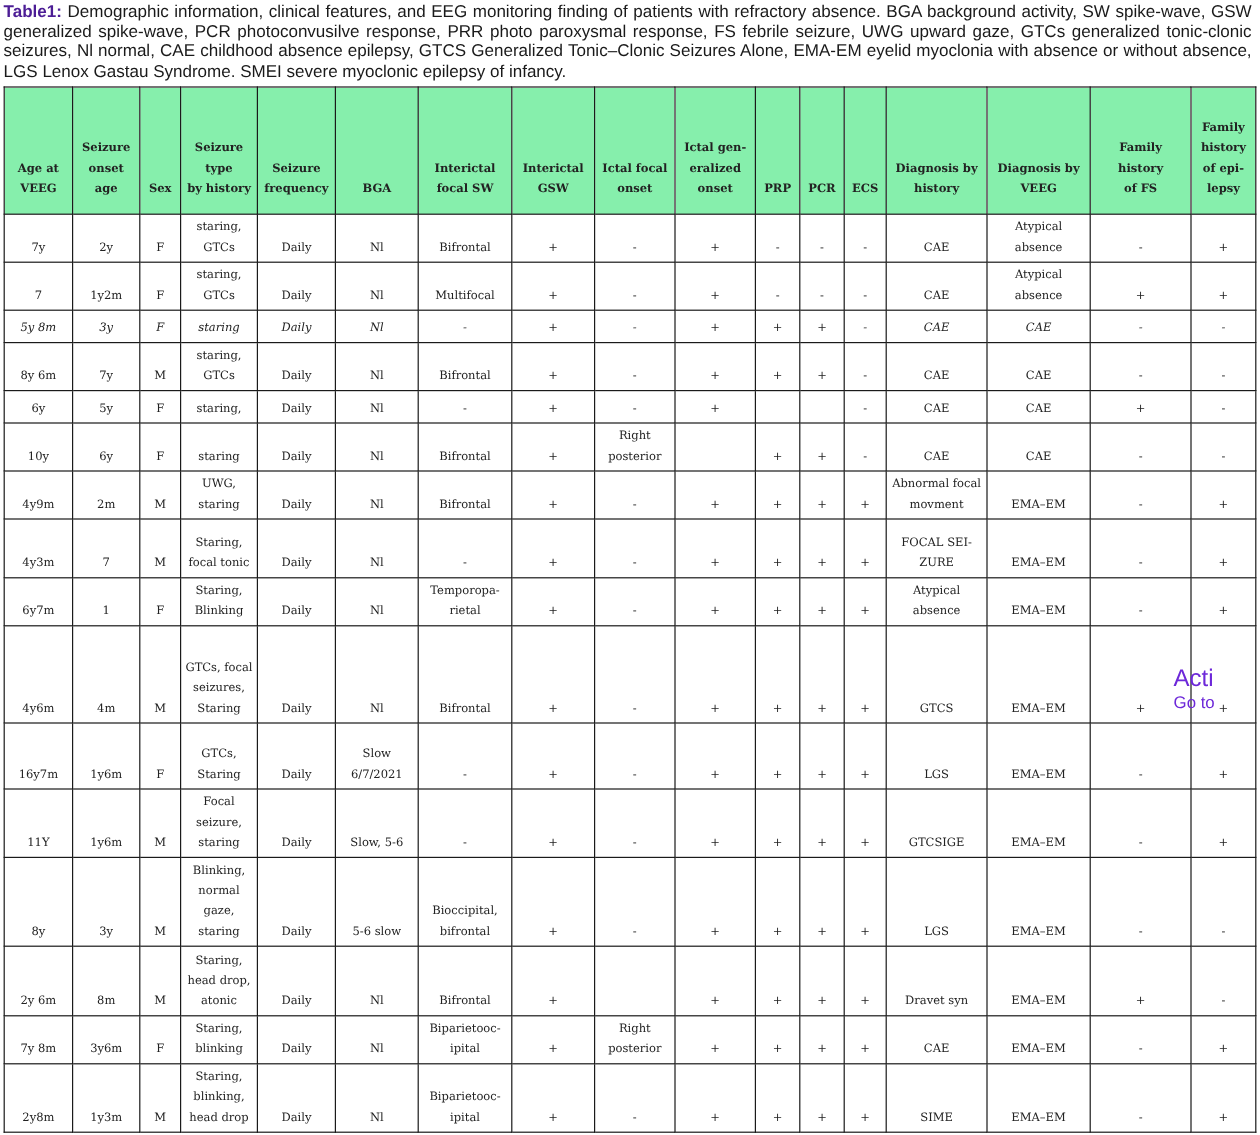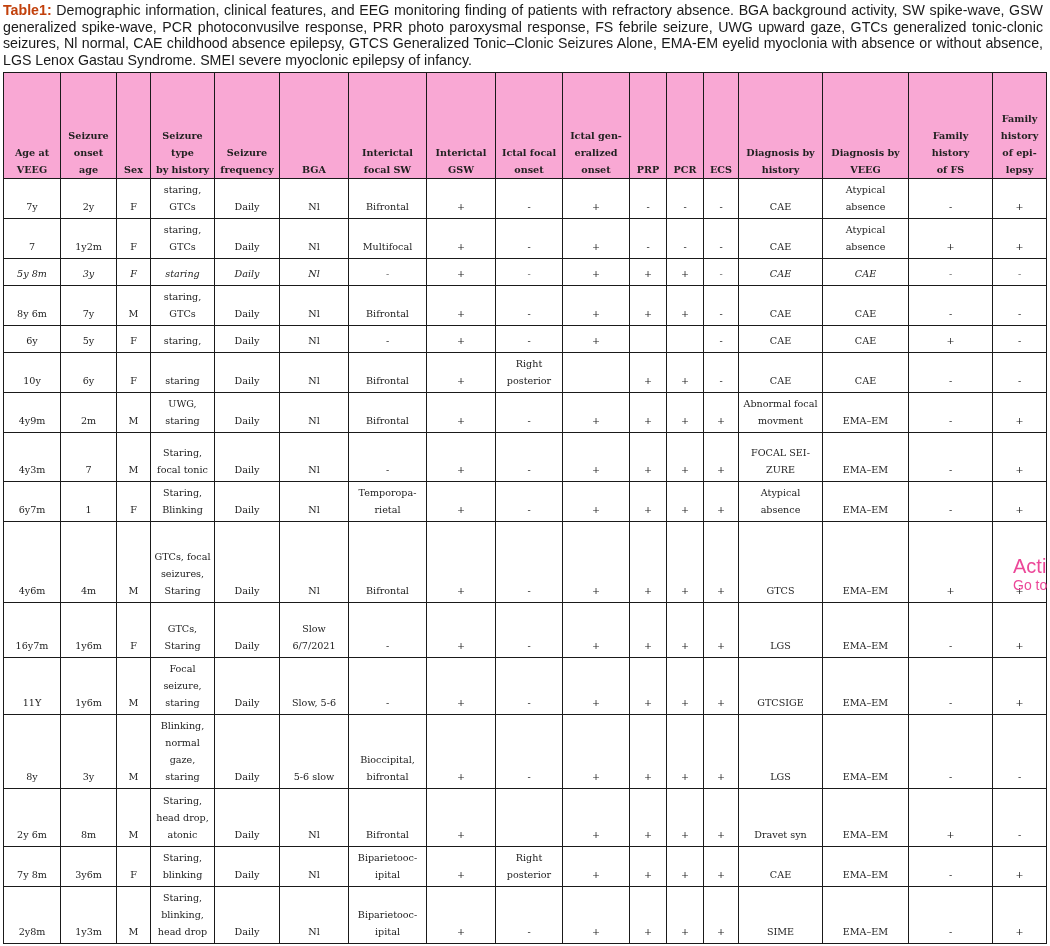--- a/index.html
+++ b/index.html
@@ -2,34 +2,34 @@
 <html><head>
 <meta charset="utf-8">
 <style>
   html, body { margin: 0; padding: 0; background: #ffffff; }
   body { width: 1050px; height: 946px; position: relative; overflow: hidden; }
   .caption {
     position: absolute; left: 3px; top: 2px; width: 1040px;
     font-family: "Liberation Sans", sans-serif; font-size: 14.2px; line-height: 16.5px;
     color: #1a1a1a; text-align: justify;
   }
-  .caption .lbl { color: #c2410c; font-weight: bold; }
+  .caption .lbl { color: #4c1d95; font-weight: bold; }
   table.data {
     position: absolute; left: 3px; top: 72px;
     border-collapse: collapse; table-layout: fixed;
     font-family: "DejaVu Serif", serif; font-size: 9.6px; color: #222;
   }
   table.data th, table.data td {
     border: 1.5px solid #1a1a1a; text-align: center; vertical-align: bottom;
     padding: 0 2px 3px 2px; line-height: 17px; overflow: hidden;
   }
-  table.data th { background: #f9a8d4; font-weight: bold; line-height: 17px; padding-bottom: 0; }
+  table.data th { background: #86efac; font-weight: bold; line-height: 17px; padding-bottom: 12px; }
   .watermark {
-    position: absolute; left: 1013px; top: 556px; font-family: "Liberation Sans", sans-serif;
-    color: #ec4899; pointer-events: none; line-height: 1;
+    position: absolute; left: 978px; top: 556px; font-family: "Liberation Sans", sans-serif;
+    color: #6d28d9; pointer-events: none; line-height: 1;
   }
   .watermark .w1 { font-size: 20px; display: block; }
   .watermark .w2 { font-size: 14px; display: block; margin-top: 2px; }
 </style>
 </head>
 <body>
 
 <div class="caption">
   <span class="lbl">Table1:</span><span> Demographic information, clinical features, and EEG monitoring finding of patients with refractory absence. BGA background activity, SW spike-wave, GSW generalized spike-wave, PCR photoconvusilve response, PRR photo paroxysmal response, FS febrile seizure, UWG upward gaze, GTCs generalized tonic-clonic seizures, Nl normal, CAE childhood absence epilepsy, GTCS Generalized Tonic–Clonic Seizures Alone, EMA-EM eyelid myoclonia with absence or without absence, LGS Lenox Gastau Syndrome. SMEI severe myoclonic epilepsy of infancy.</span>
 </div>

